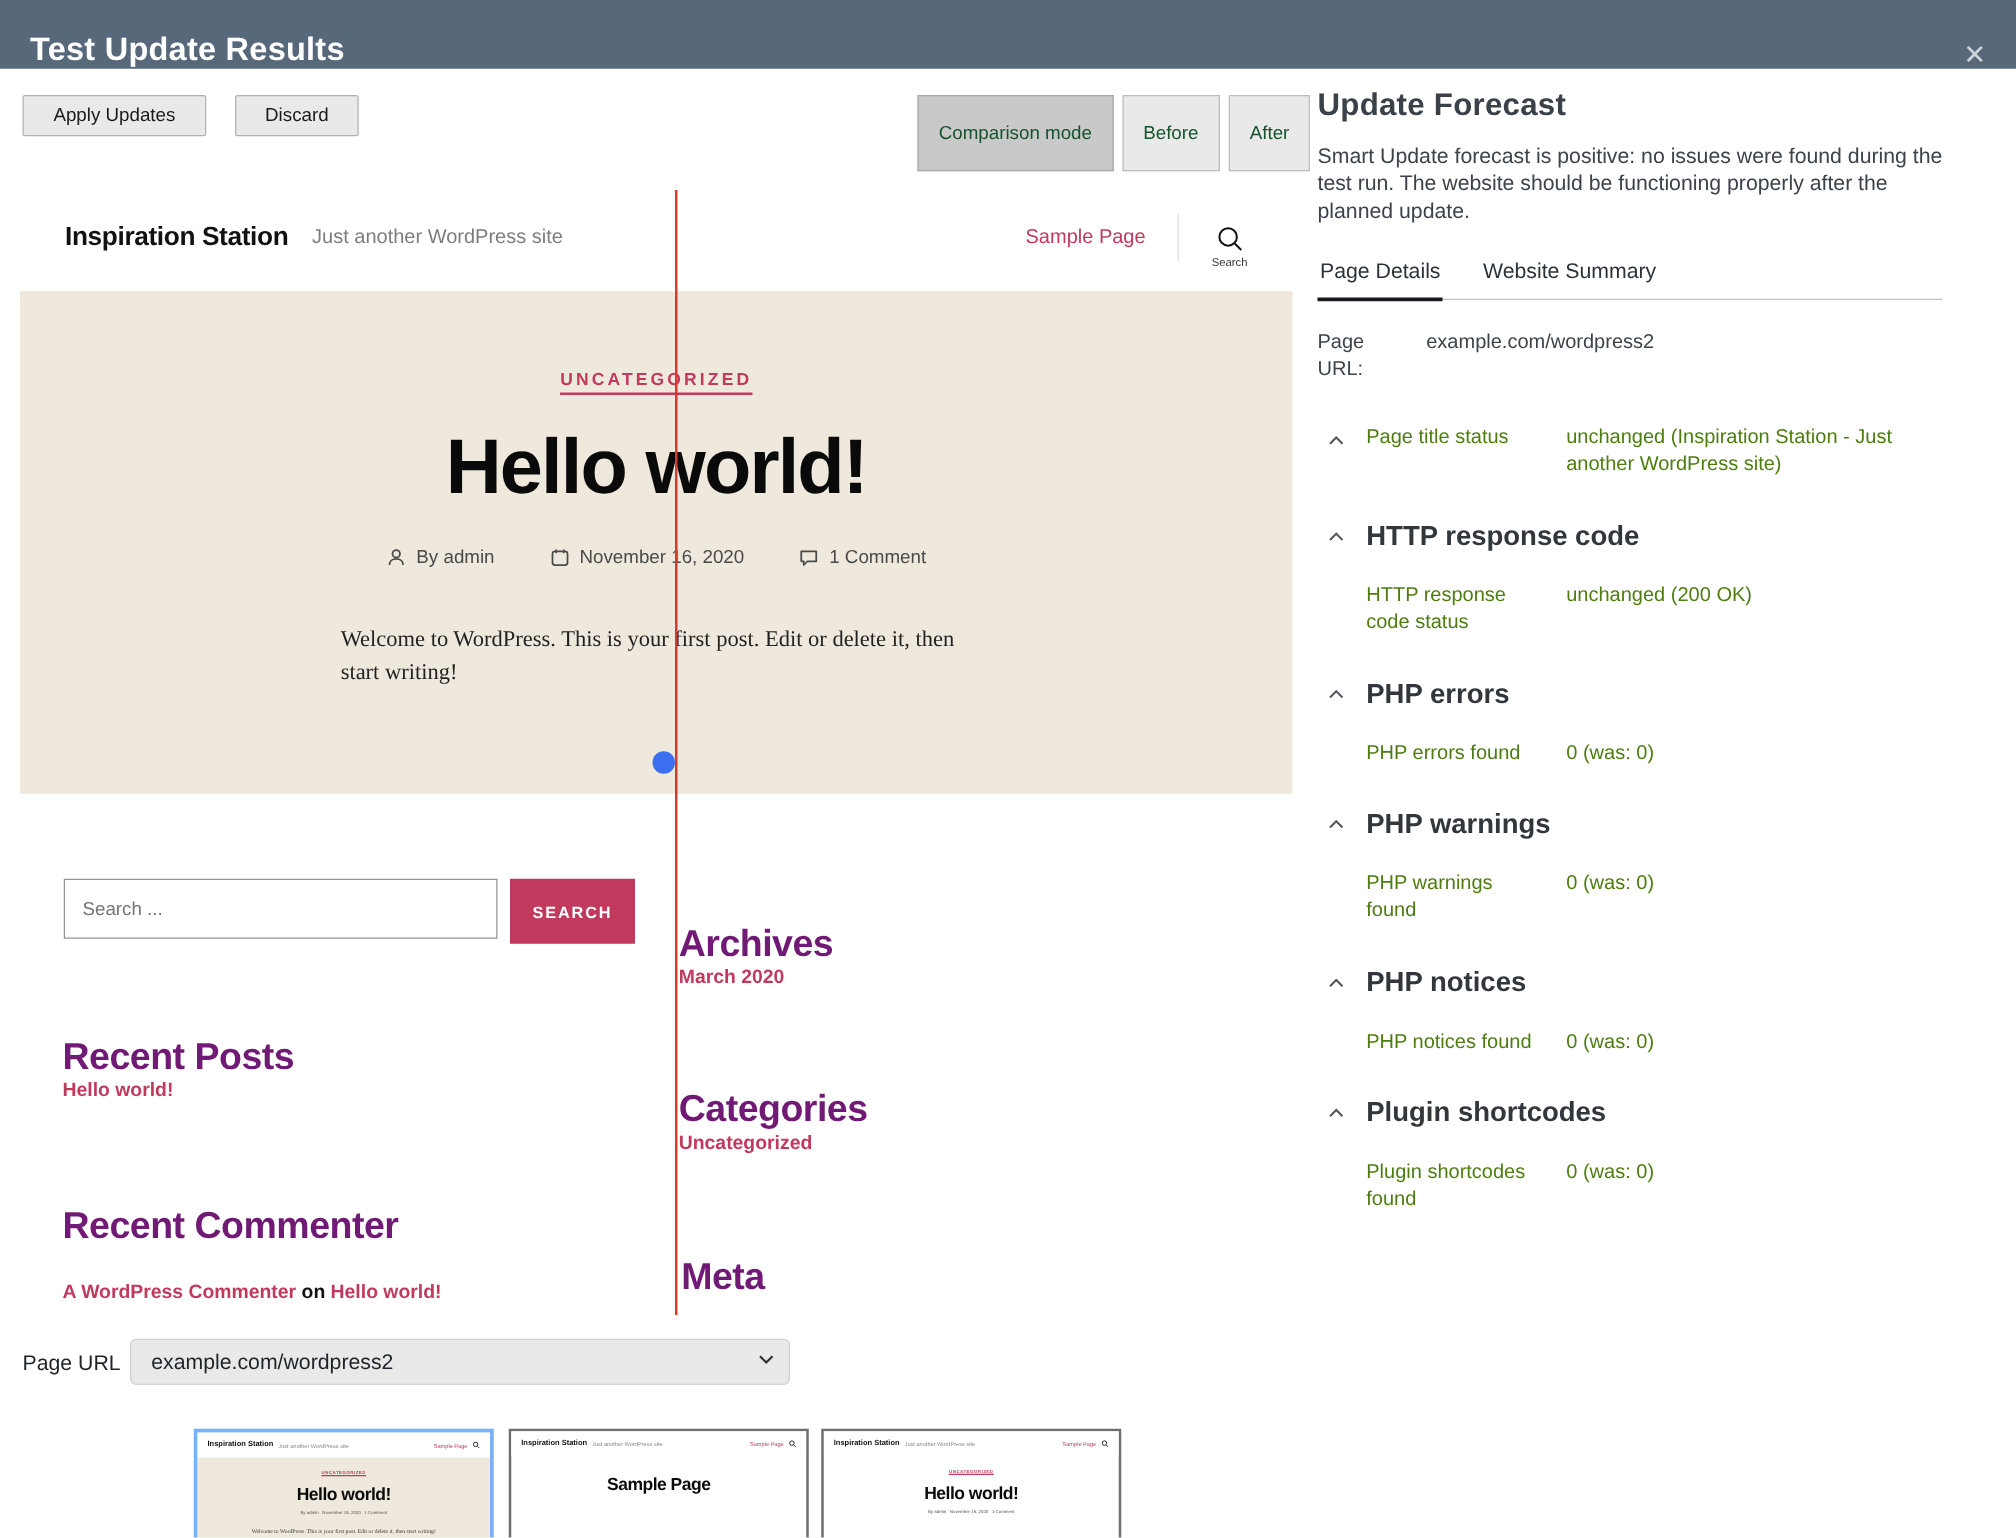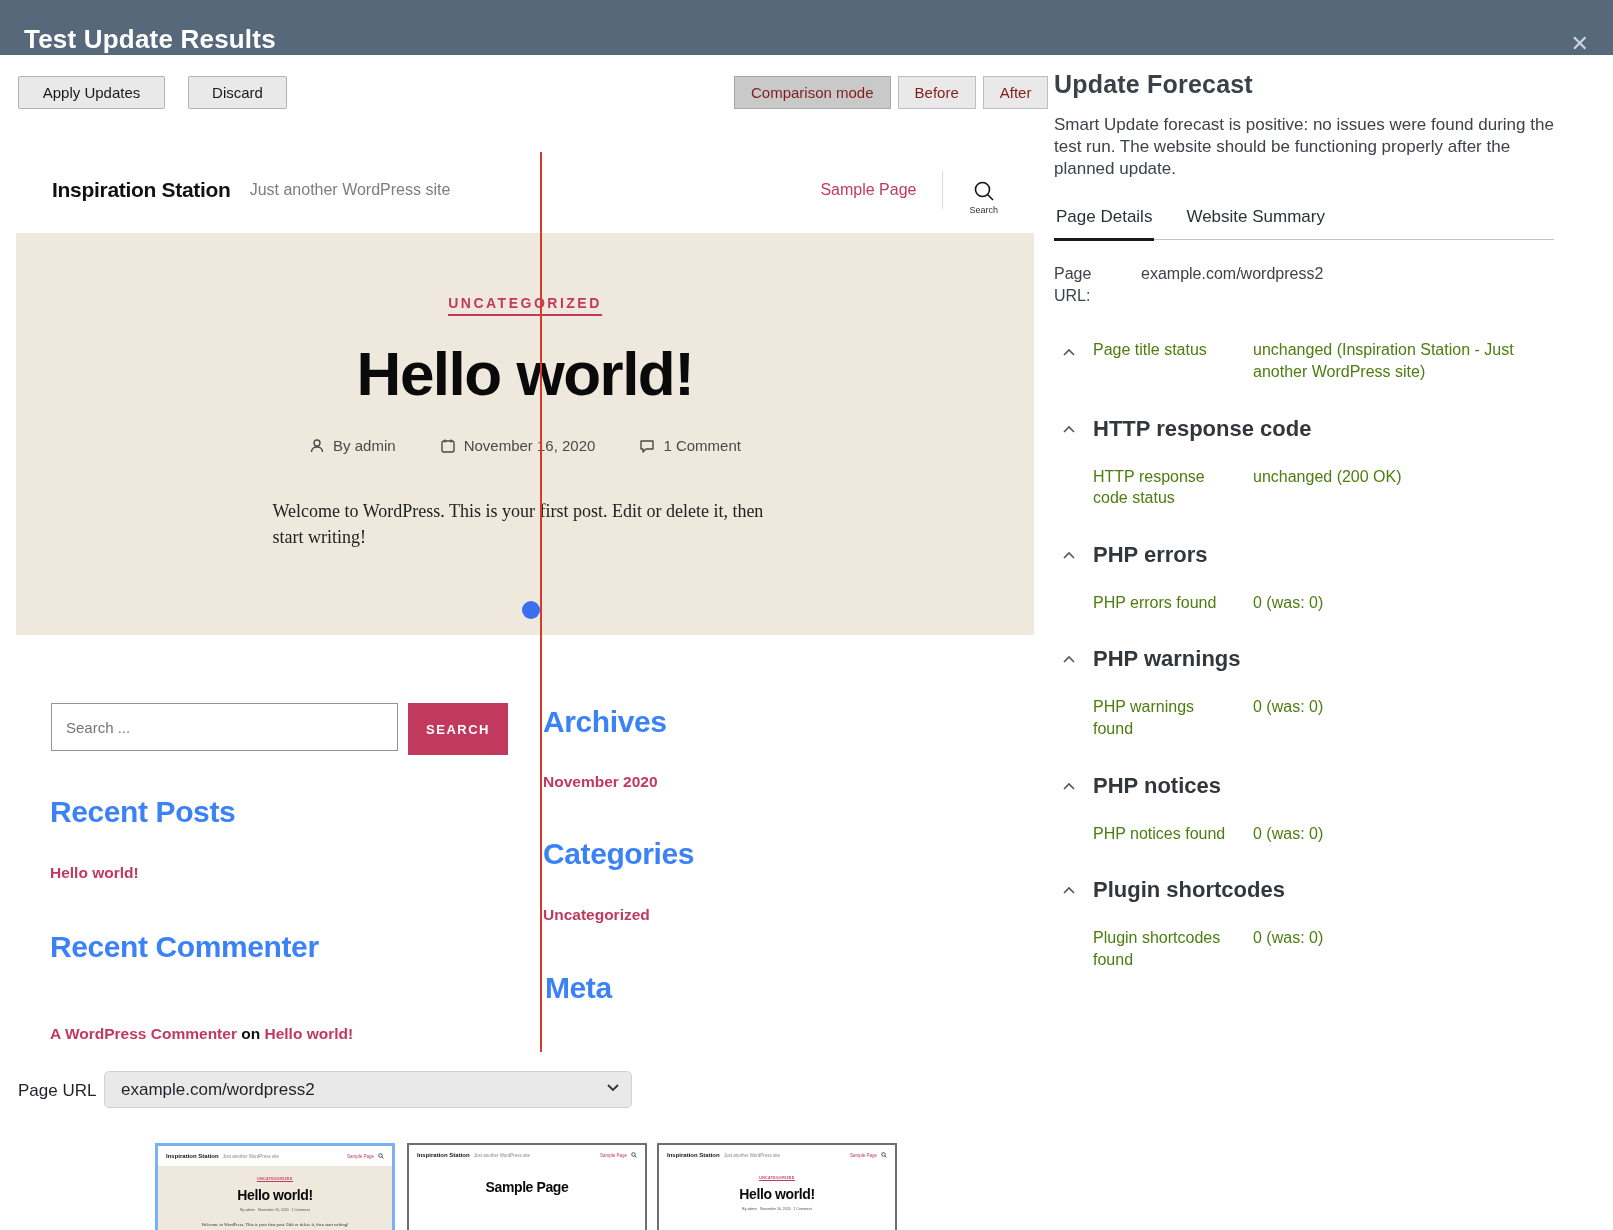--- a/index.html
+++ b/index.html
@@ -22,21 +22,21 @@
   .btn {
     display:inline-block; background:#e9e9e9; border:1px solid #b2b2b2;
     border-radius:2px; font-size:15px; color:#1a1a1a; text-align:center;
     padding:7px 0; cursor:pointer;
   }
   #apply-btn   { position:absolute; left:18px;  top:76px; width:147px; }
   #discard-btn { position:absolute; left:188px; top:76px; width:99px; }
   .segmented { position:absolute; left:734px; top:76px; display:flex; gap:7px; }
   .seg {
     background:#e9e9e9; border:1px solid #bdbdbd; font-size:15px;
-    padding:7px 16px; cursor:pointer; color:#7f1d1d;
+    padding:21px 16px; cursor:pointer; color:#14532d;
   }
   .seg.active { background:#c9c9c9; border-color:#a8a8a8; }
 
   
   .preview { position:absolute; left:16px; top:147px; width:1018px; height:900px; background:#fff; }
   .site-header { position:relative; height:86px; display:flex; align-items:center; padding:0 36px; }
   .brand { font-size:21px; font-weight:800; letter-spacing:-.3px; color:#111; }
   .tagline { font-size:16px; color:#7d7d7d; margin-left:19px; }
   .site-nav { margin-left:auto; display:flex; align-items:center; }
   .nav-link { color:#c13a5e; font-size:16px; font-weight:500; cursor:pointer; }
@@ -56,21 +56,21 @@
   .post-title { margin-top:22px; font-size:62px; font-weight:800; letter-spacing:-1.5px; color:#0a0a0a; }
   .meta-row { margin-top:28px; display:flex; justify-content:center; gap:44px; font-size:15px; color:#4a4a4a; }
   .meta-item { display:flex; align-items:center; gap:8px; }
   .excerpt {
     margin:44px auto 0; width:505px; text-align:left;
     font-family:"Liberation Serif", serif; font-size:18px; line-height:1.45; color:#222;
   }
 
   
   .w-abs { position:absolute; }
-  .w-h { font-size:30px; font-weight:800; letter-spacing:-.4px; color:#3b82f6; }
+  .w-h { font-size:30px; font-weight:800; letter-spacing:-.4px; color:#701a75;margin-top:34px; }
   .w-link { color:#c13a5e; font-size:15.5px; font-weight:700; cursor:pointer; }
   .search-form { display:flex; align-items:flex-start; }
   .search-input {
     width:347px; height:48px; border:1px solid #949494; background:#fff;
     font-size:15px; padding:0 14px; color:#333; font-family:"Liberation Sans",sans-serif;
   }
   .search-btn {
     width:100px; height:52px; margin-left:10px; background:#c13a5e; color:#fff;
     border:none; font-size:13px; font-weight:700; letter-spacing:1.5px; cursor:pointer;
     font-family:"Liberation Sans",sans-serif;
@@ -205,21 +205,21 @@
   <div class="w-abs w-h" style="left:34px; top:648px;">Recent Posts</div>
   <div class="w-abs w-link" style="left:34px; top:717px;">Hello world!</div>
   <div class="w-abs w-h" style="left:34px; top:783px;">Recent Commenter</div>
   <div class="w-abs comment-line" style="left:34px; top:878px;">
     <span class="w-link">A WordPress Commenter</span>
     <span class="on">on</span>
     <span class="w-link">Hello world!</span>
   </div>
 
   <div class="w-abs w-h" style="left:527px; top:558px;">Archives</div>
-  <div class="w-abs w-link" style="left:527px; top:626px;">November 2020</div>
+  <div class="w-abs w-link" style="left:527px; top:626px;">March 2020</div>
   <div class="w-abs w-h" style="left:527px; top:690px;">Categories</div>
   <div class="w-abs w-link" style="left:527px; top:759px;">Uncategorized</div>
   <div class="w-abs w-h" style="left:529px; top:824px;">Meta</div>
 </div>
 
 <div class="slider-line"></div>
 <div class="slider-handle"></div>
 
 <div class="panel">
   <div class="panel-h1">Update Forecast</div>

